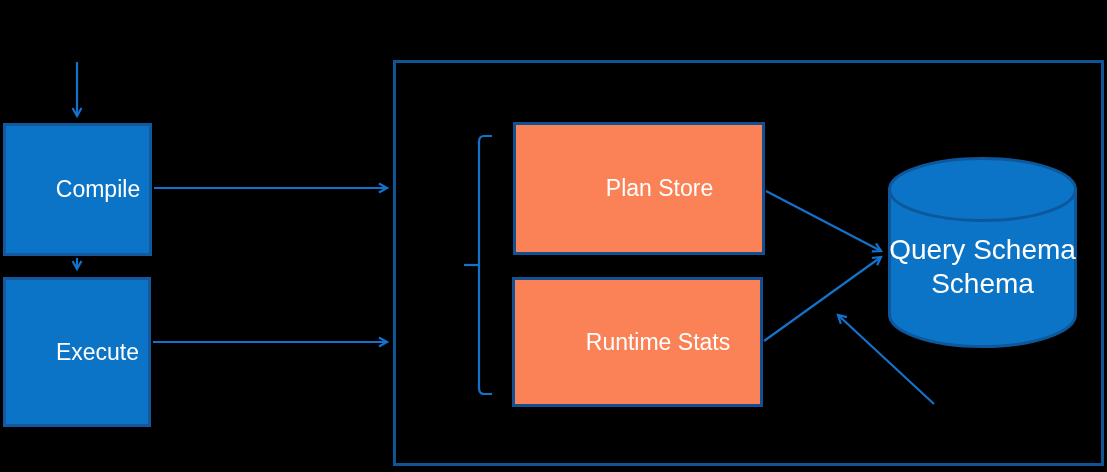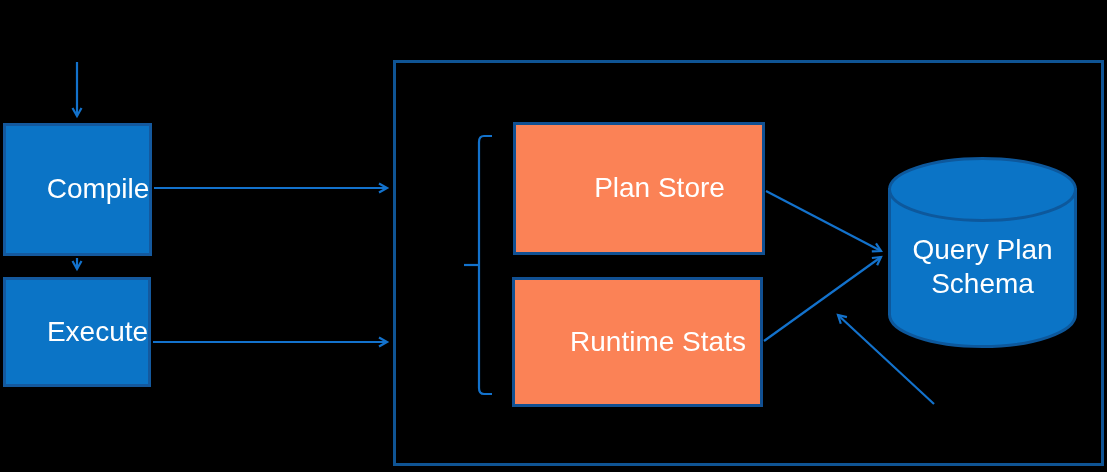--- a/index.html
+++ b/index.html
@@ -23,21 +23,21 @@
     height: 472px;
     pointer-events: none;
   }
   .node {
     position: absolute;
     box-sizing: border-box;
     display: flex;
     align-items: center;
     justify-content: center;
     color: #FFFFFF;
-    font-size: 28px;
+    font-size: 23px;
     line-height: 1.15;
     text-align: center;
     padding-left: 41px;
   }
   .process {
     background: #0B74C6;
     border: 3px solid #14599E;
   }
   .store {
     background: #FB8256;
@@ -47,21 +47,21 @@
     position: absolute;
     box-sizing: border-box;
     left: 393px;
     top: 60px;
     width: 711px;
     height: 406px;
     border: 3px solid #0F5494;
     background: transparent;
   }
   .compile-box { left: 3px;   top: 123px; width: 149px; height: 133px; }
-  .execute-box { left: 3px;   top: 277px; width: 148px; height: 110px; }
+  .execute-box { left: 3px;   top: 277px; width: 148px; height: 150px; }
   .plan-box    { left: 513px; top: 122px; width: 252px; height: 133px; }
   .runtime-box { left: 512px; top: 277px; width: 251px; height: 130px; }
   .cylinder-svg {
     position: absolute;
     left: 888px;
     top: 156px;
     width: 189px;
     height: 192px;
   }
   .cylinder-label {
@@ -122,17 +122,17 @@
   <div class="node store plan-box">
     <span>Plan Store</span>
   </div>
 
   <svg class="cylinder-svg" viewBox="0 0 189 192" xmlns="http://www.w3.org/2000/svg">
     <path d="M1.5,33.5 L1.5,158.5 C1.5,176 43,190.5 94.5,190.5 C146,190.5 187.5,176 187.5,158.5 L187.5,33.5 Z" fill="#0B74C6" stroke="#0D589C" stroke-width="3"></path>
     <ellipse cx="94.5" cy="33.5" rx="93" ry="31" fill="#0B74C6" stroke="#0D589C" stroke-width="3"></ellipse>
   </svg>
 
   <div class="cylinder-label">
-    <div>Query Plan</div>
+    <div>Query Schema</div>
     <div>Schema</div>
   </div>
 
 </div>
 
 </body></html>

